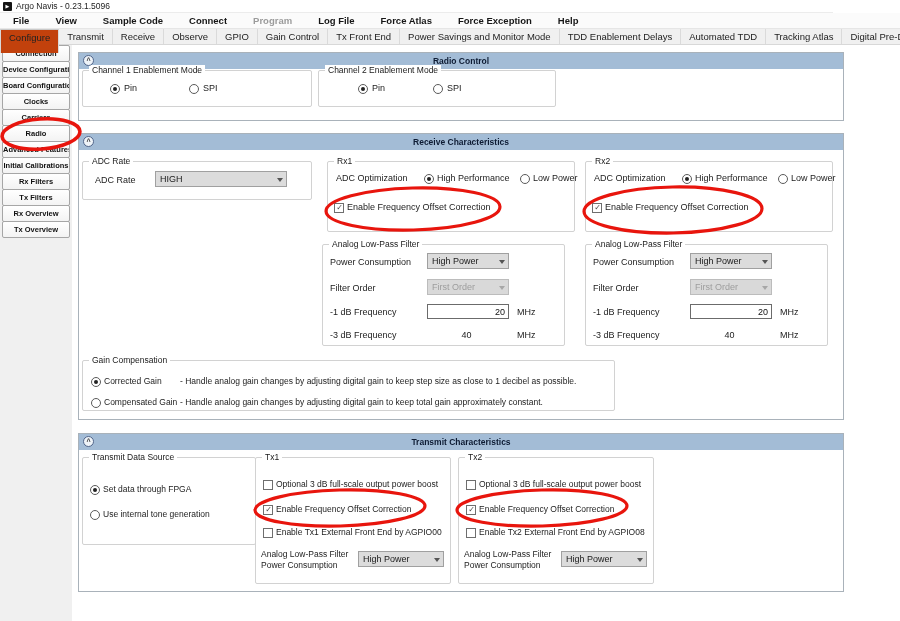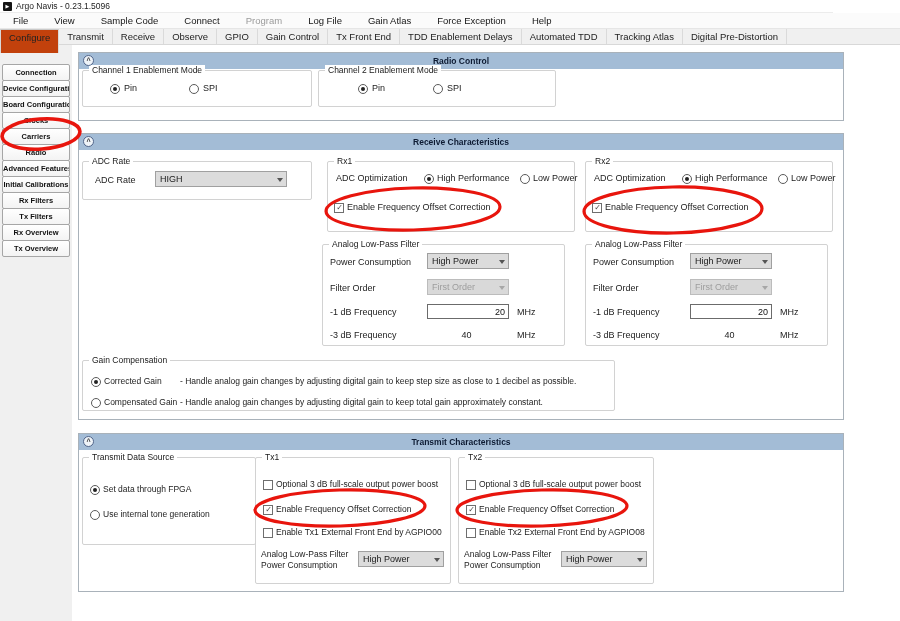--- a/index.html
+++ b/index.html
@@ -7,34 +7,34 @@
        font-family:"Liberation Sans",sans-serif;color:#1c1c1c;}
   .abs{position:absolute;box-sizing:border-box}
 
   
   .titlebar{left:0;top:0;width:833px;height:13px;background:#fff;border-bottom:1px solid #ececec}
   .app-icon{left:3px;top:2px;width:9px;height:9px;background:#141414;color:#fff;font-size:5px;line-height:9px;text-align:center;border-radius:1px}
   .title-text{left:16px;top:1px;font-size:8.5px;color:#222;white-space:nowrap}
 
   
   .menubar{left:0;top:13px;width:900px;height:15px;background:#fbfbfb;display:flex;align-items:center}
-  .menu-item{font-size:9.5px;font-weight:normal;color:#161616;padding:0 13px;white-space:nowrap;cursor:default}
+  .menu-item{font-size:9.5px;font-weight:bold;color:#161616;padding:0 13px;white-space:nowrap;cursor:default}
   .menu-item.dis{color:#9b9b9b}
 
   
   .tabbar{left:0;top:28px;width:900px;height:17px;background:#f0f0f0;border-top:1px solid #e6e6e6;border-bottom:1px solid #d8d8d8;display:flex;overflow:visible}
   .tab{font-size:9.5px;color:#222;line-height:16px;padding:0 8px;border-right:1px solid #dadada;background:#f0f0f0;white-space:nowrap}
   .tab.on{position:relative;z-index:3;height:24px;background:#c2410c;border-left:1px solid #d8d8d8;border-top:1px solid #c9c9c9;box-sizing:border-box}
 
   
   .sidebar{left:0;top:45px;width:72px;height:576px;background:#f0f0f0}
   .side-btn{position:relative;margin:-1px auto 0;width:68px;height:17px;background:linear-gradient(#ffffff,#f3f3f3);
             border:1px solid #a6a6a6;border-radius:2px;font-size:7.5px;font-weight:bold;color:#111;
             text-align:center;line-height:15px;box-sizing:border-box;white-space:nowrap;overflow:hidden}
-  .side-btn:first-child{margin-top:19px}
+  .side-btn:first-child{margin-top:0}
 
   
   .panel{border:1px solid #a9b2ba;background:#fff}
   .ph{position:absolute;left:0;top:0;right:0;height:16px;background:#a3bcd6}
   .ph-title{position:absolute;left:0;right:0;top:0;text-align:center;font-size:8.5px;font-weight:bold;color:#0d1b33;line-height:16px;white-space:nowrap}
   .collapse{position:absolute;left:4px;top:2px;width:11px;height:11px;border:1px solid #51658a;border-radius:50%;
             background:#eef3f8;color:#333;font-size:7px;line-height:10px;text-align:center;box-sizing:border-box;font-weight:bold;z-index:2}
 
   
   .grp{border:1px solid #d2d2d2;border-radius:2px;background:#fff}
@@ -63,33 +63,34 @@
   <span class="abs title-text">Argo Navis - 0.23.1.5096</span>
 </div>
 
 <div class="abs menubar">
   <span class="menu-item">File</span>
   <span class="menu-item">View</span>
   <span class="menu-item">Sample Code</span>
   <span class="menu-item">Connect</span>
   <span class="menu-item dis">Program</span>
   <span class="menu-item">Log File</span>
-  <span class="menu-item">Gain Atlas</span>
+  <span class="menu-item">Force Atlas</span>
   <span class="menu-item">Force Exception</span>
   <span class="menu-item">Help</span>
 </div>
 
 <div class="abs tabbar">
   <span class="tab on">Configure</span>
   <span class="tab">Transmit</span>
   <span class="tab">Receive</span>
   <span class="tab">Observe</span>
   <span class="tab">GPIO</span>
   <span class="tab">Gain Control</span>
   <span class="tab">Tx Front End</span>
+  <span class="tab">Power Savings and Monitor Mode</span>
   <span class="tab">TDD Enablement Delays</span>
   <span class="tab">Automated TDD</span>
   <span class="tab">Tracking Atlas</span>
   <span class="tab">Digital Pre-Distortion</span>
 
 </div>
 
 <div class="abs sidebar">
   <div class="side-btn">Connection</div>
   <div class="side-btn">Device Configuration</div>

